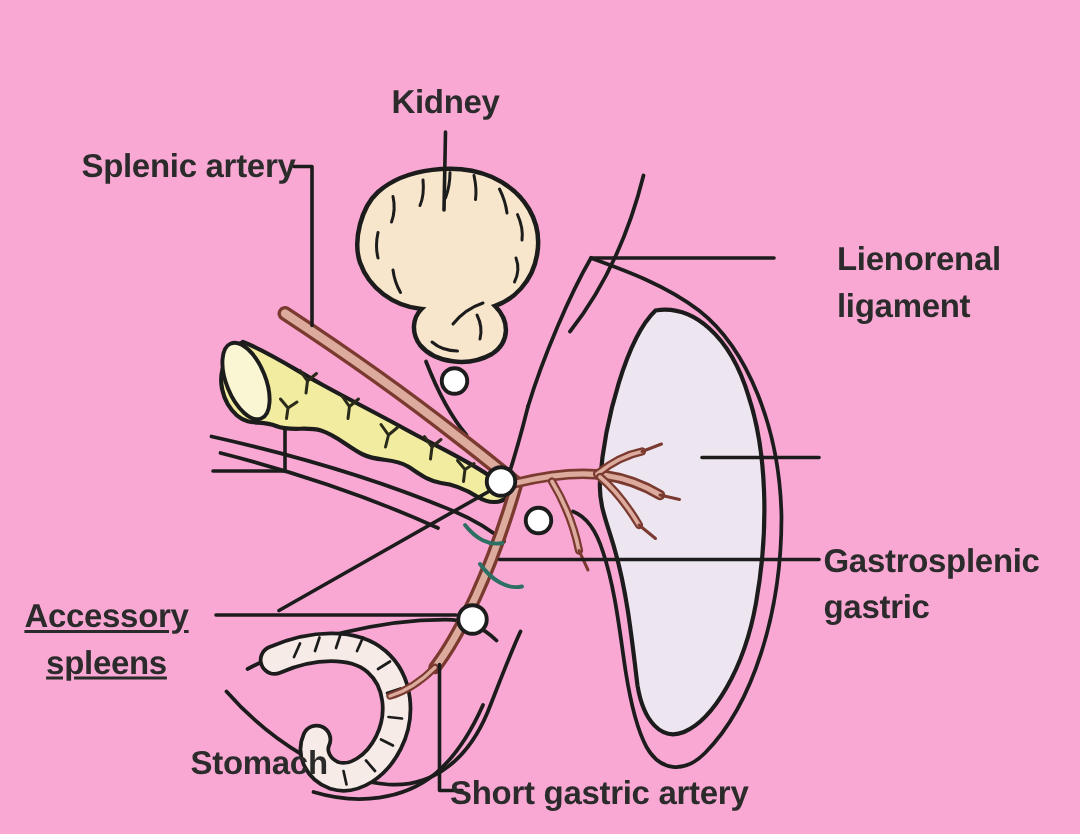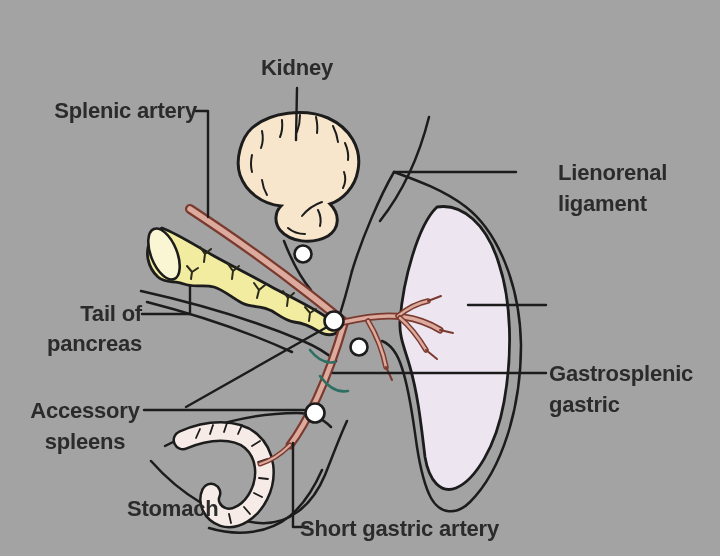--- a/index.html
+++ b/index.html
@@ -1,19 +1,19 @@
 <!DOCTYPE html>
 <html><head>
 <meta charset="utf-8">
 <style>
   html,body{margin:0;padding:0;}
   .stage{
     position:relative;
     width:720px;height:556px;
-    background:#a3a3a3;
+    background:#f9a8d4;
     overflow:hidden;
     font-family:"Liberation Sans", sans-serif;
   }
   .art{position:absolute;left:0;top:0;}
   .label{
     position:absolute;
     font-size:22px;
     font-weight:600;
     letter-spacing:-0.2px;
     color:#2b2b2b;
@@ -178,22 +178,20 @@
 
   <div class="label ta-r" style="left:0px;top:96px;width:197px;">Splenic artery</div>
 
   <div class="label lh31" style="left:521px;top:157px;margin-left:37px;">Lienorenal
 ligament</div>
 
 
   <div class="label lh31" style="left:549px;top:358px;">Gastrosplenic
 gastric</div>
 
-  <div class="label ta-r" style="left:28px;top:299px;width:114px;">Tail of
-pancreas</div>
 
-  <div class="label ta-c lh31" style="left:30px;top:395px;width:110px;">Accessory
+  <div class="label ta-c lh31" style="left:16px;top:395px;width:110px;text-decoration:underline;">Accessory
 spleens</div>
 
   <div class="label" style="left:127px;top:478px;margin-top:16px;">Stomach</div>
 
   <div class="label" style="left:300px;top:514px;">Short gastric artery</div>
 </div>
 
 </body></html>

